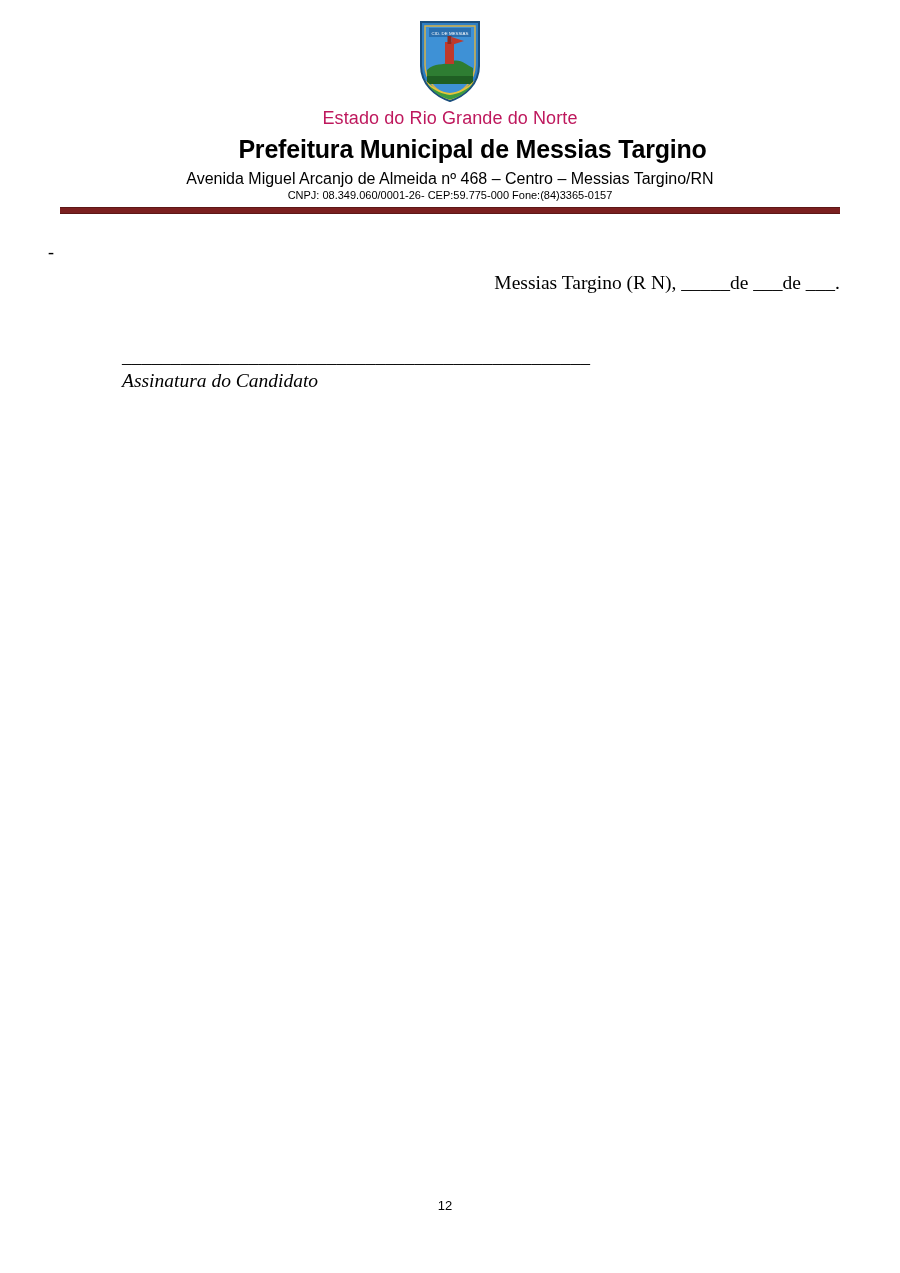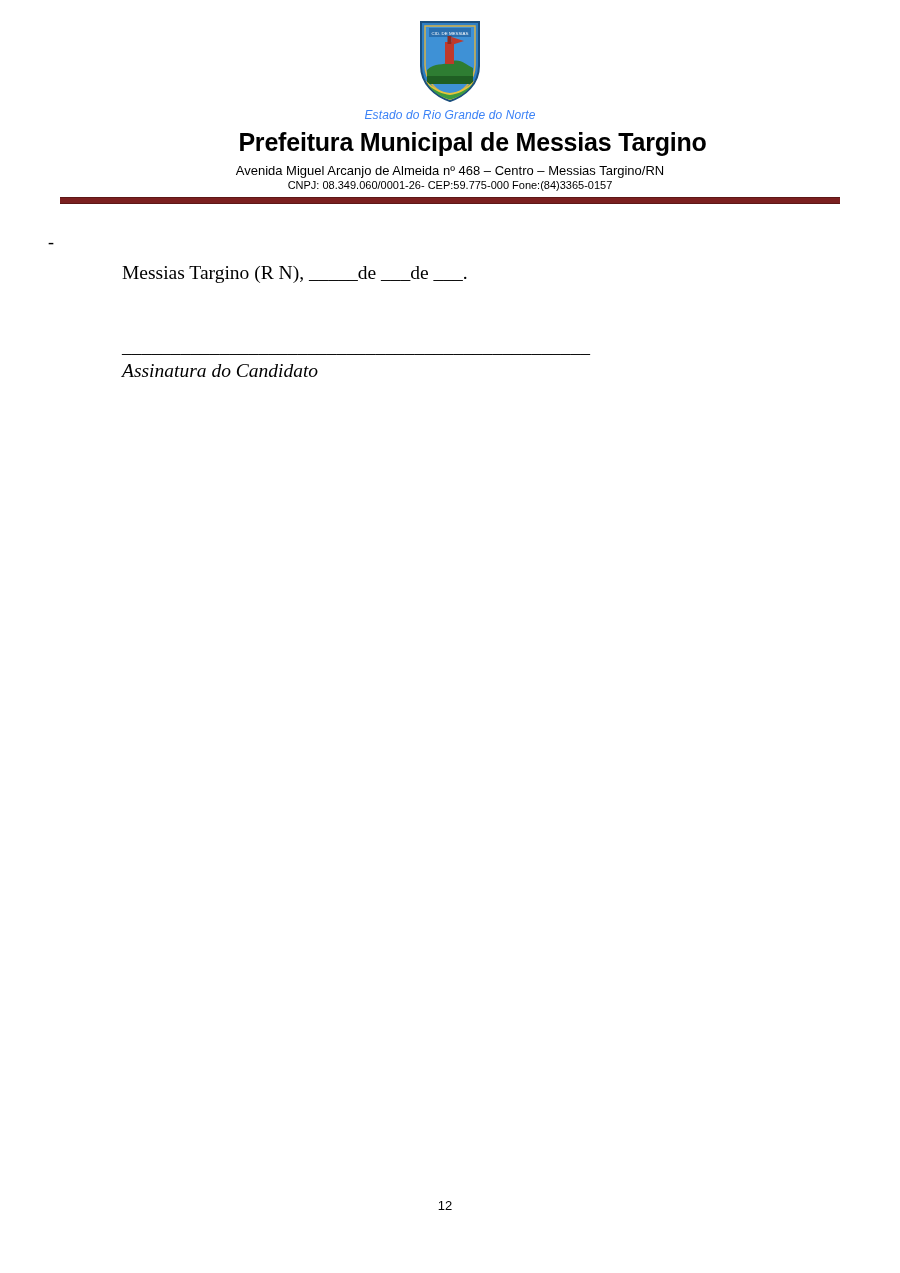--- a/index.html
+++ b/index.html
@@ -32,39 +32,38 @@
   .crest {
     width: 70px;
     height: 86px;
     margin: 0 auto;
     position: relative;
   }
   .crest svg { display: block; }
 
   .state-line {
     font-family: "Liberation Sans", sans-serif;
-    font-size: 12px;
+    font-size: 18px;
     letter-spacing: .1px;
     margin-top: 4px;
-    color: #3b82f6;
-    font-style: italic;
+    color: #be185d;
   }
 
   .city-title {
     font-family: "Liberation Sans", sans-serif;
     font-weight: bold;
     font-size: 25px;
     margin-top: 6px;
     letter-spacing: -0.2px;
     padding-left: 45px;
   }
 
   .addr-line {
     font-family: "Liberation Sans", sans-serif;
-    font-size: 13px;
+    font-size: 16px;
     margin-top: 6px;
   }
   .addr-line2 {
     font-family: "Liberation Sans", sans-serif;
     font-size: 11px;
     margin-top: 1px;
   }
 
   .rule {
     margin: 6px auto 0 auto;
@@ -96,20 +95,21 @@
     line-height: 1.33;
     text-align: justify;
     text-justify: inter-word;
     margin: 0 0 0 62px;
     width: 632px;
   }
 
   .sig-date {
     font-size: 19.5px;
     margin: 30px 0 0 62px;
+    text-align: right;
   }
 
   .sig-block {
     margin: 52px 0 0 62px;
     font-style: italic;
   }
   .sig-line {
     font-size: 19.5px;
     letter-spacing: 0;
     white-space: nowrap;

